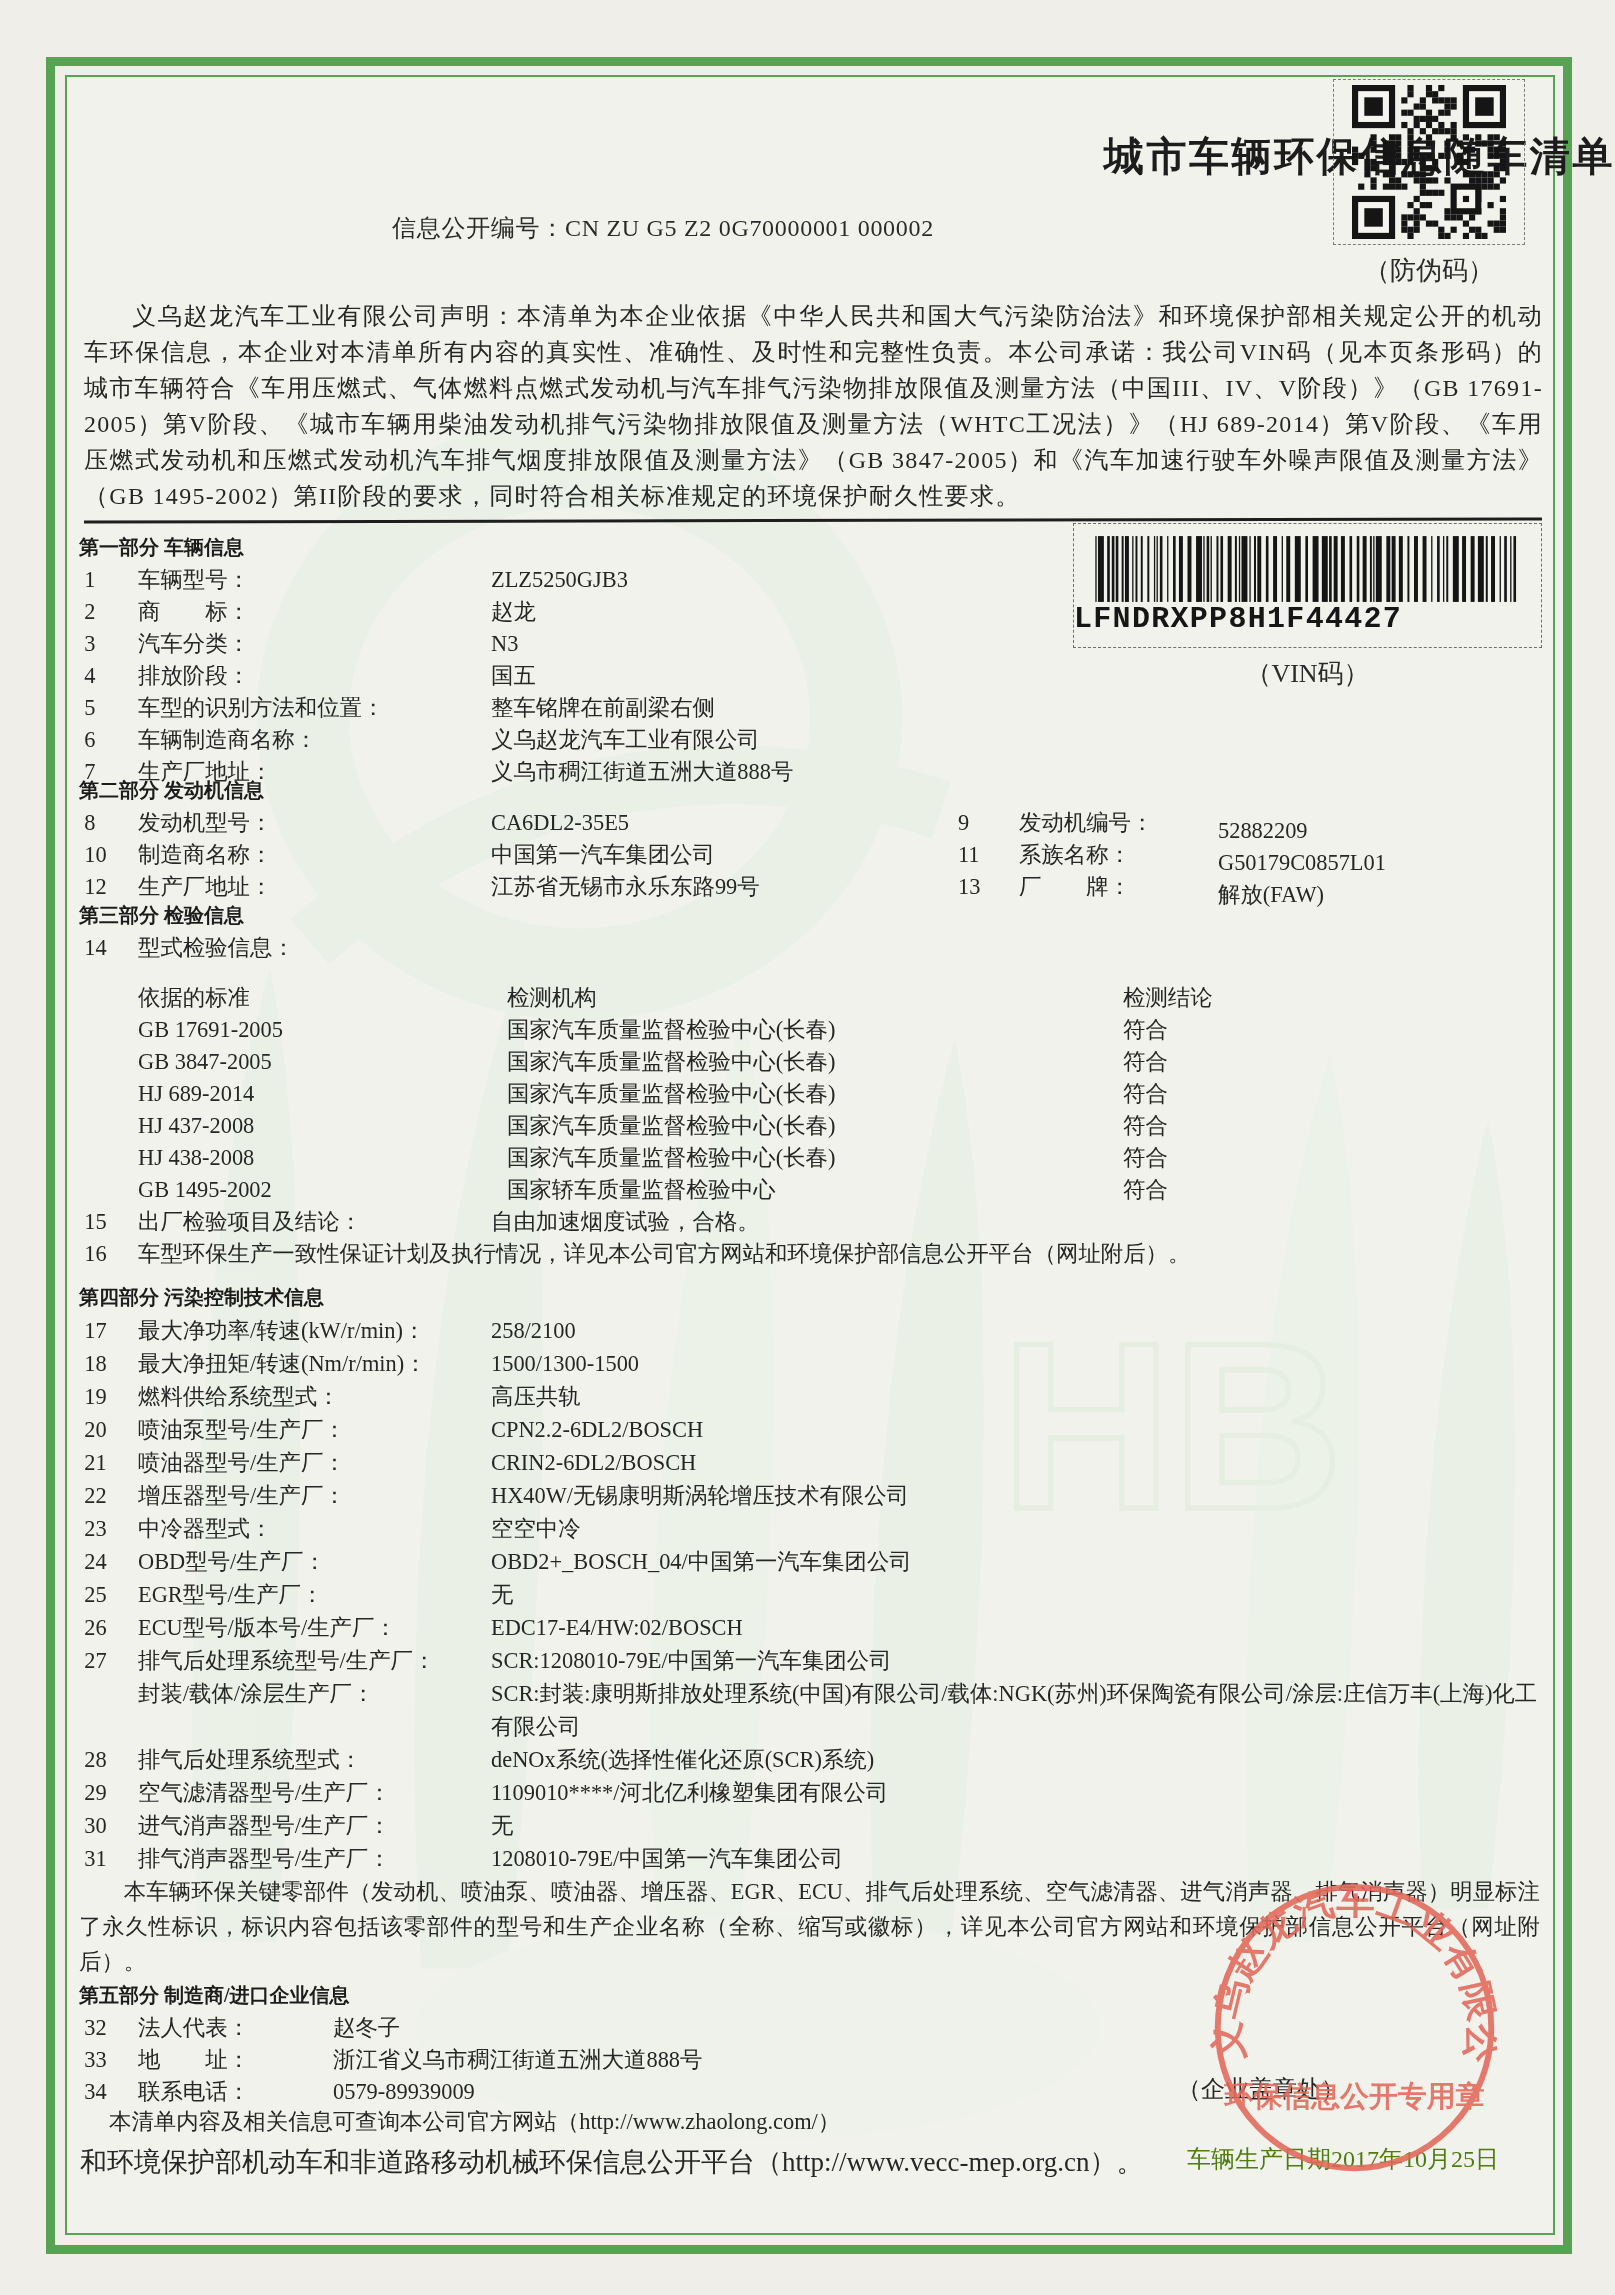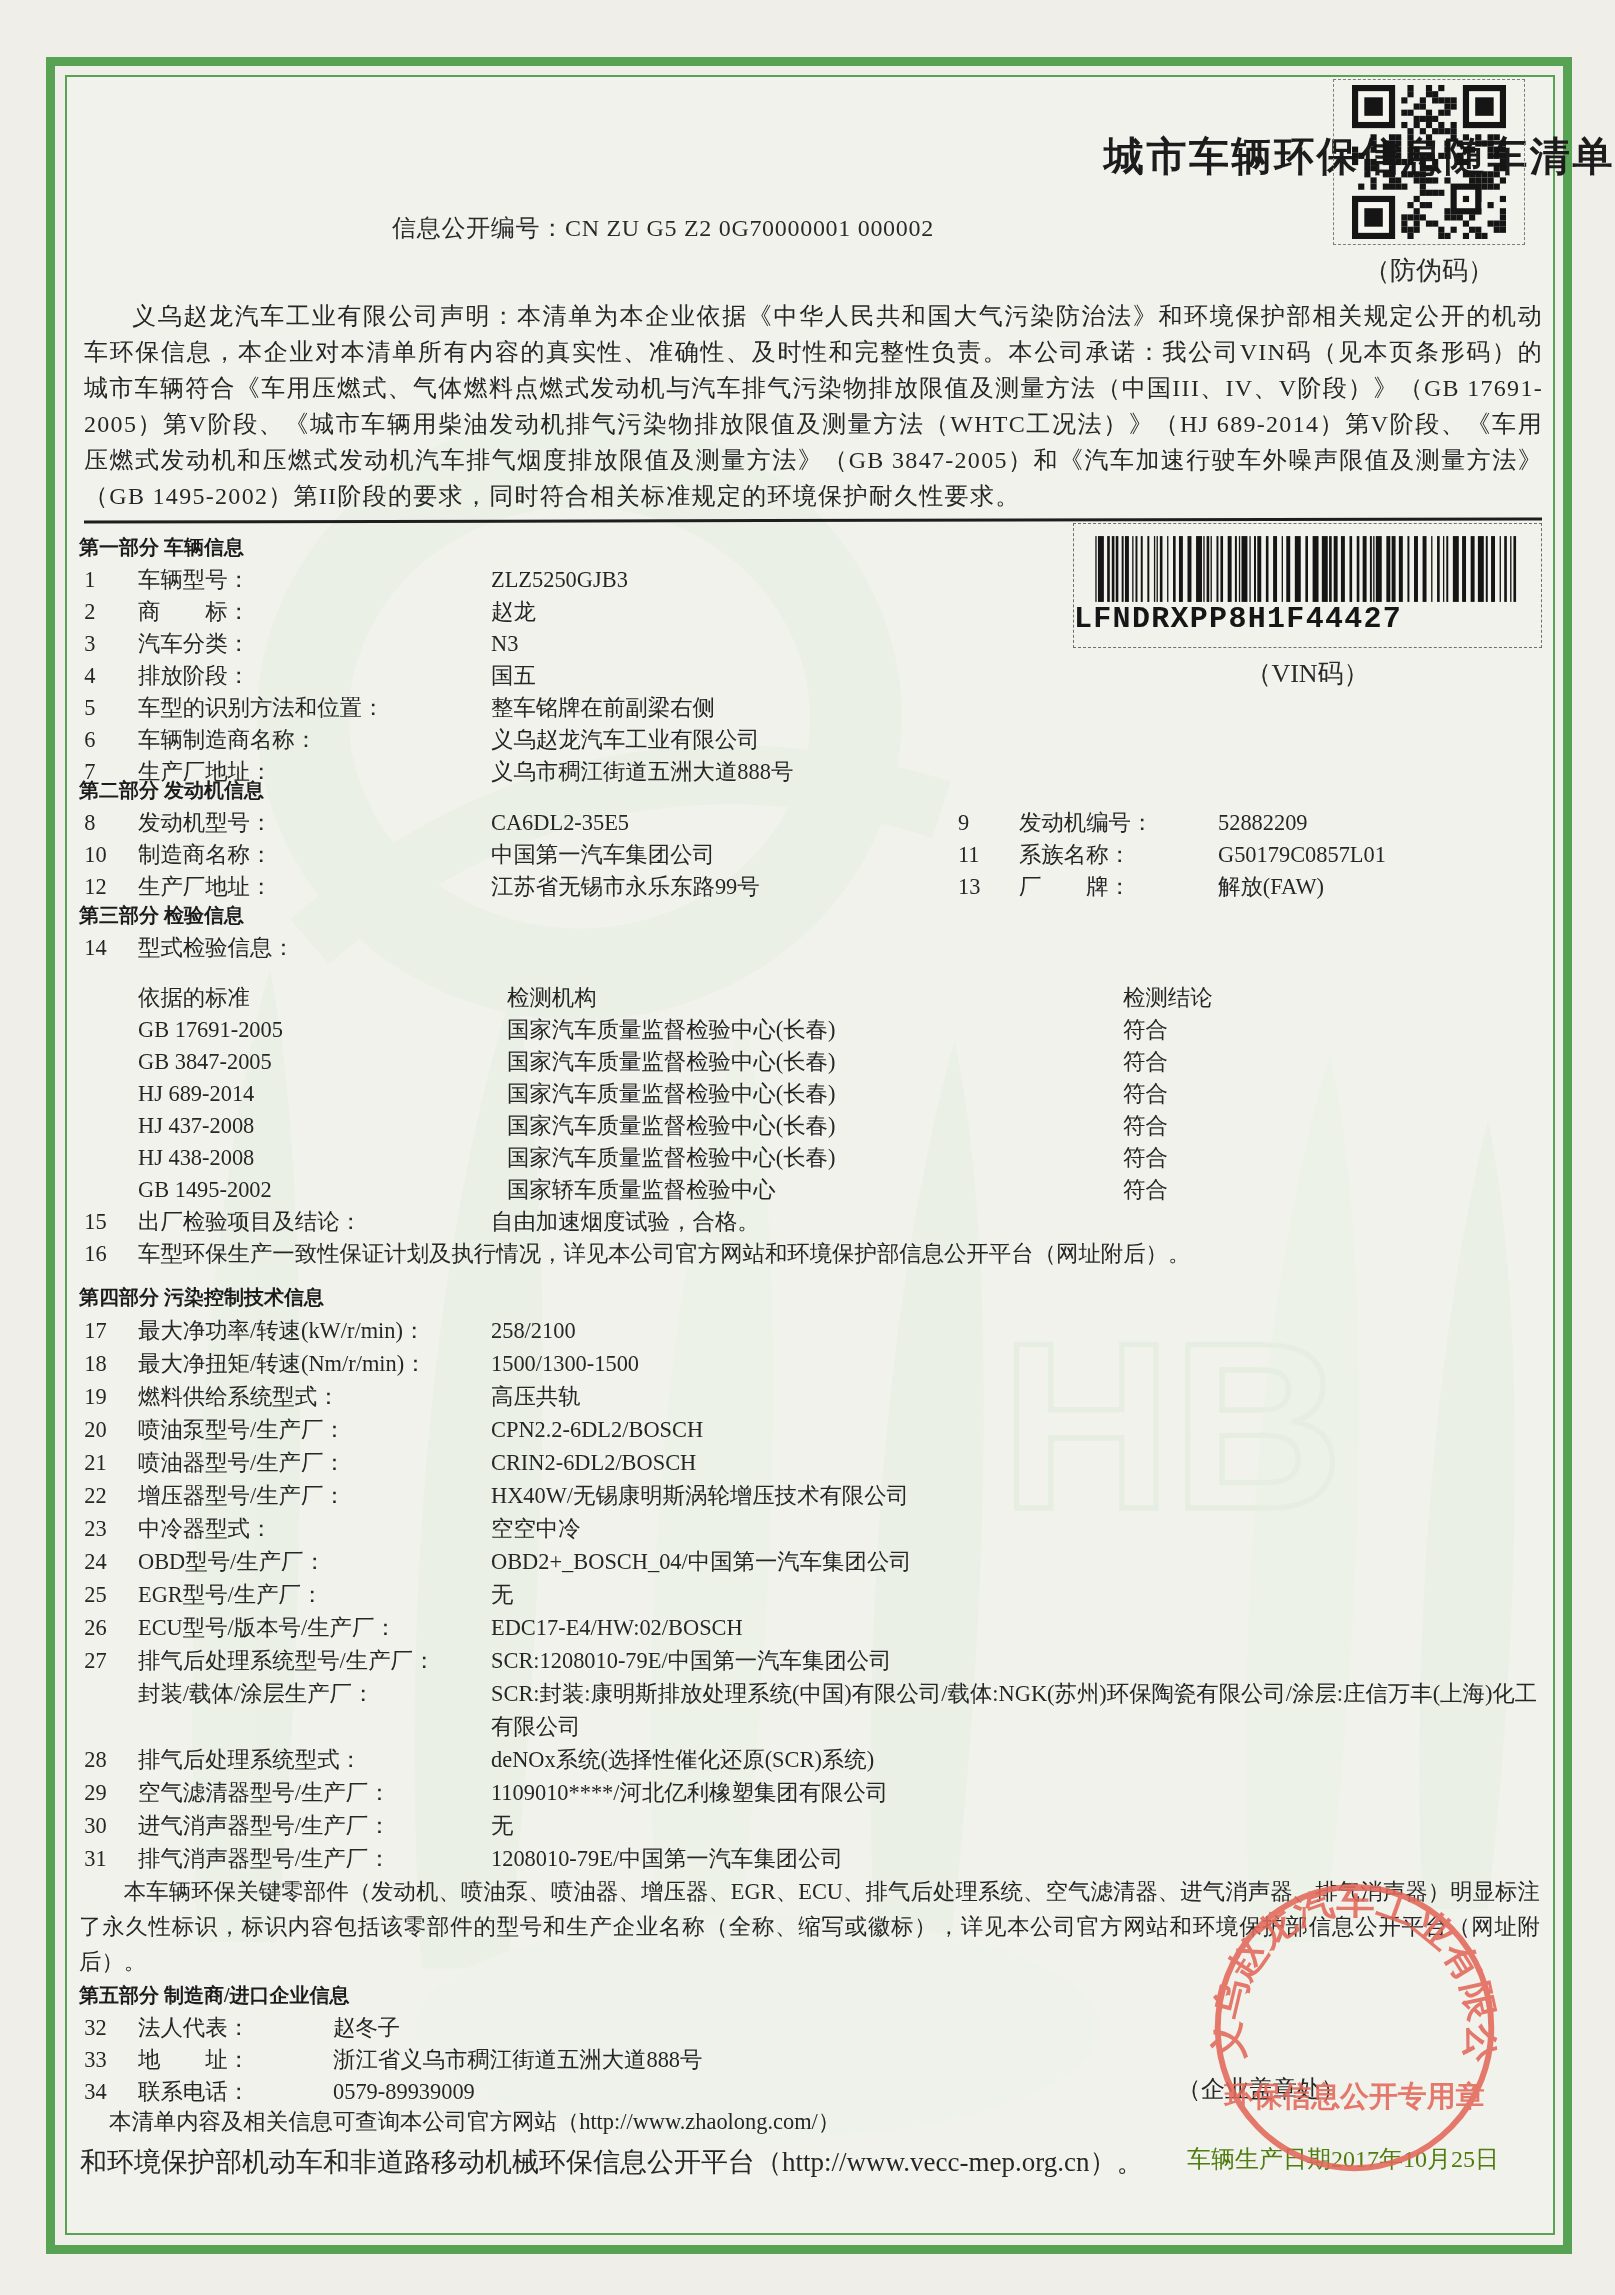--- a/index.html
+++ b/index.html
@@ -21,21 +21,21 @@
   #decl{left:84px;top:298px;width:1459px;font-size:24px;line-height:36px;letter-spacing:1.3px;text-align:justify;text-indent:2em;color:#262626;}
   #rule{left:84px;top:519px;width:1458px;height:3.3px;background:#1e1e1e;transform:rotate(-0.12deg);}
   .section{left:79px;width:1465px;}
   .sec-title{font-size:20px;font-weight:bold;height:33px;line-height:33px;color:#1c1c1c;white-space:nowrap;}
   .row{position:relative;height:32px;font-size:22.4px;line-height:32px;white-space:nowrap;color:#262626;}
   .row .no{position:absolute;left:5.3px;}
   .row .lb{position:absolute;left:59px;}
   .row .vl{position:absolute;left:412px;}
   .row .no2{position:absolute;left:879px;}
   .row .lb2{position:absolute;left:940px;}
-  .row .vl2{position:absolute;left:1139px;}
+  .row .vl2{position:absolute;left:1139px;margin-top:8px;}
   .row .c1{position:absolute;left:59px;}
   .row .c2{position:absolute;left:428px;}
   .row .c3{position:absolute;left:1044px;}
   .row .vl5{position:absolute;left:254px;}
   #part4 .row{height:33px;line-height:33px;}
   #row27b{height:66px !important;}
   #row27b .vlwrap{position:absolute;left:412px;width:1050px;white-space:normal;line-height:33px;}
   .fulltext{position:absolute;left:59px;white-space:nowrap;}
   #part3 .thead{margin-top:18.4px;}
   #note{left:79px;top:1874px;width:1461px;font-size:22.4px;line-height:35px;text-align:justify;text-indent:2em;color:#262626;}

